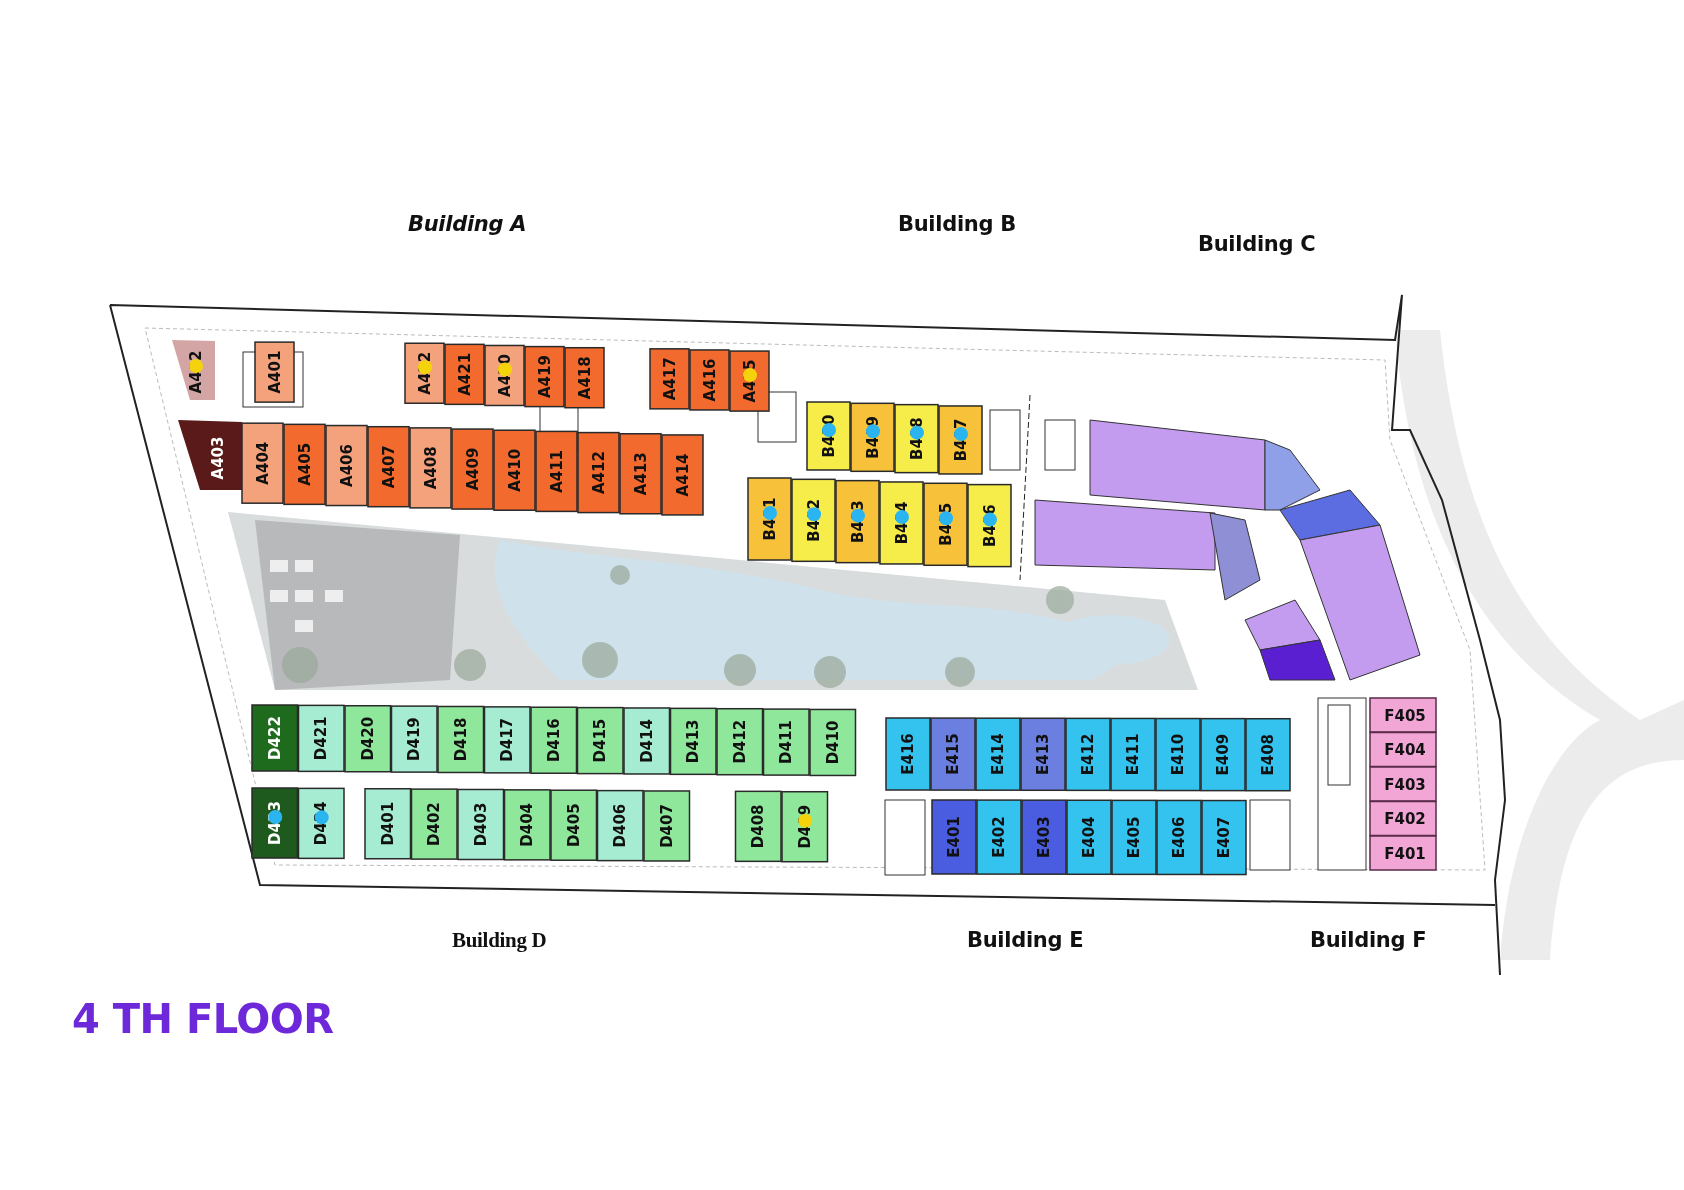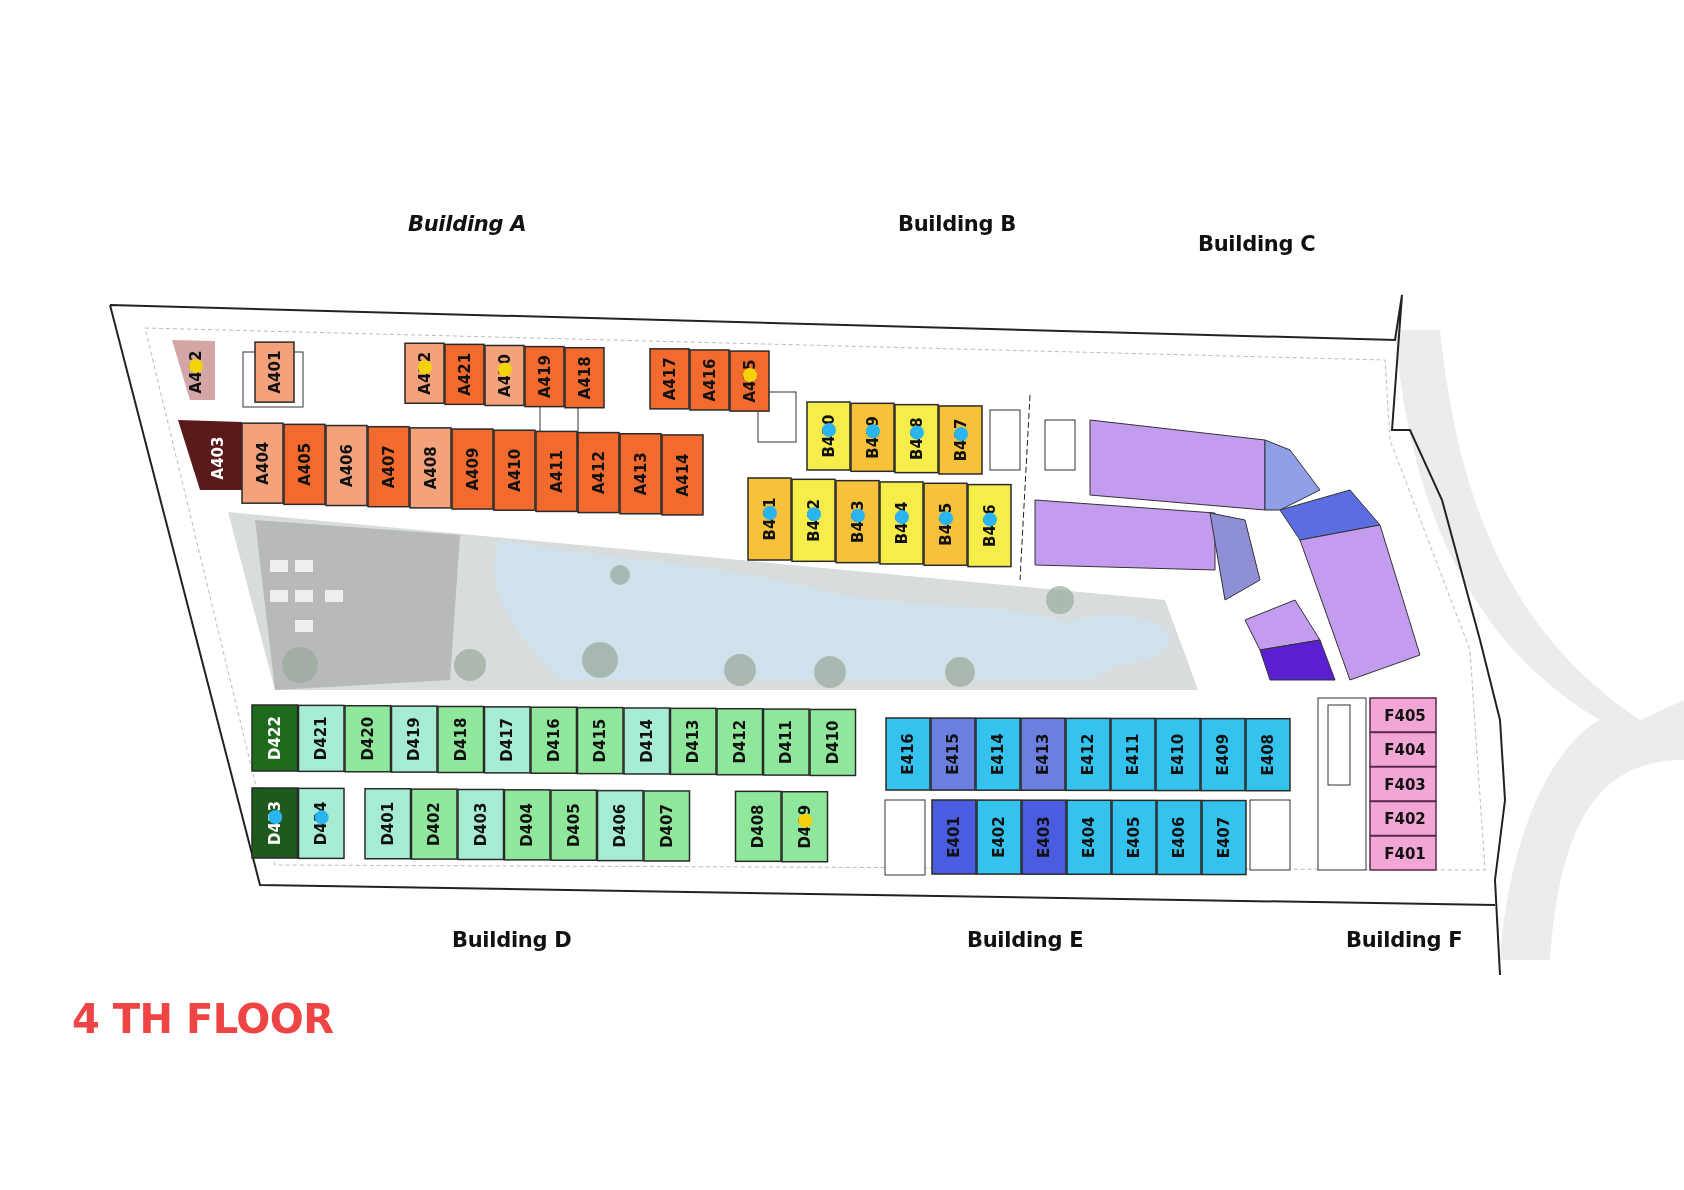--- a/index.html
+++ b/index.html
@@ -2,21 +2,21 @@
 <html><head>
 <meta charset="utf-8">
 <style>
   html, body { margin:0; padding:0; background:#ffffff; }
   body { width:1684px; height:1190px; position:relative; overflow:hidden;
          font-family:"DejaVu Sans", sans-serif; }
   #plan { position:absolute; left:0; top:0; width:1684px; height:1190px; }
   .bldg-label { position:absolute; font-family:"DejaVu Sans", sans-serif; font-weight:bold;
                 font-size:21px; color:#111; letter-spacing:-0.3px; white-space:nowrap; }
   .floor-title { position:absolute; left:72px; top:996px; font-family:"DejaVu Sans", sans-serif;
-                 font-weight:bold; font-size:40px; color:#ef4444; letter-spacing:-0.5px; }
+                 font-weight:bold; font-size:40px; color:#6d28d9; letter-spacing:-0.5px; }
   .unit-label { font-family:"DejaVu Sans", sans-serif; font-weight:bold; font-size:15px; fill:#111; }
   .unit-label.light { fill:#ffffff; }
 </style>
 </head>
 <body>
 
 <svg id="plan" viewBox="0 0 1684 1190" xmlns="http://www.w3.org/2000/svg">
 
   <path d="M1440,330 C1460,520 1520,640 1640,720 L1684,700 L1684,760 C1600,760 1560,820 1550,960 L1500,960 C1510,820 1560,740 1600,720 C1480,650 1410,520 1395,330 Z" fill="#ececec"></path>
 
@@ -398,16 +398,16 @@
   <rect x="885" y="800" width="40" height="75" fill="#fff" stroke="#333"></rect>
   <rect x="1250" y="800" width="40" height="70" fill="#fff" stroke="#333"></rect>
 
   <rect x="1318" y="698" width="48" height="172" fill="#fff" stroke="#333"></rect>
   <rect x="1328" y="705" width="22" height="80" fill="#fff" stroke="#333"></rect>
 </svg>
 
 <div class="bldg-label" style="left:408px; top:212px;font-style:italic;">Building A</div>
 <div class="bldg-label" style="left:877px; top:212px;margin-left:21px;">Building B</div>
 <div class="bldg-label" style="left:1198px; top:232px;">Building C</div>
-<div class="bldg-label" style="left:452px; top:928px;">Building D</div>
+<div class="bldg-label" style="left:452px; top:928px;font-family:Liberation Serif, serif;">Building D</div>
 <div class="bldg-label" style="left:967px; top:928px;">Building E</div>
-<div class="bldg-label" style="left:1310px; top:928px;margin-left:36px;">Building F</div>
+<div class="bldg-label" style="left:1310px; top:928px;">Building F</div>
 <div class="floor-title">4 TH FLOOR</div>
 
 </body></html>

